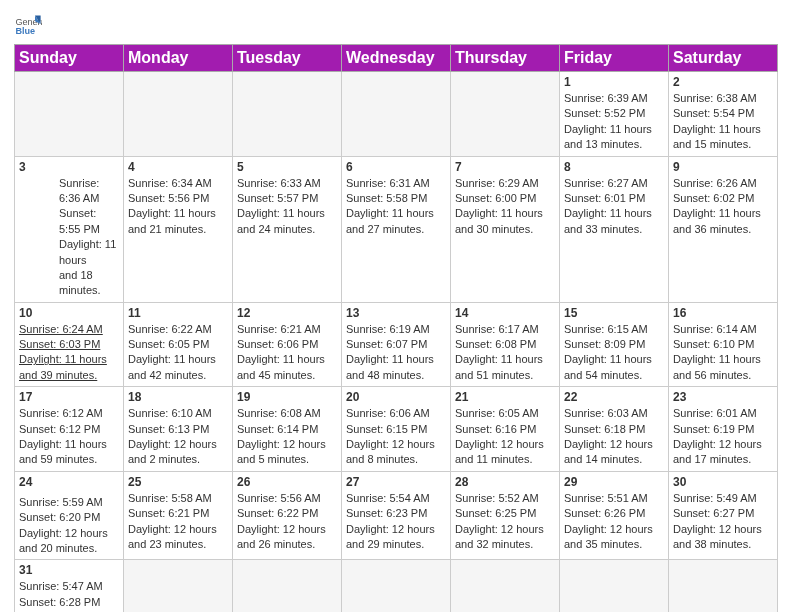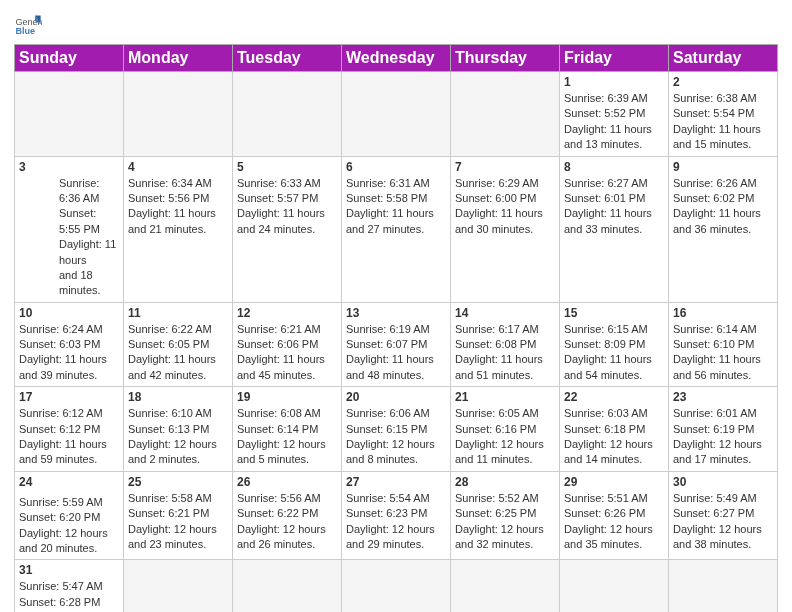--- a/index.html
+++ b/index.html
@@ -187,21 +187,21 @@
             <span class="day-num">9</span>
             <div class="day-info" style="white-space: pre-line;">Sunrise: 6:26 AM
 Sunset: 6:02 PM
 Daylight: 11 hours
 and 36 minutes.</div>
           </td>
         </tr>
         <tr>
           <td>
             <span class="day-num">10</span>
-            <div class="day-info" style="white-space: pre-line;">Sunrise: 6:24 AM
+            <div class="day-info" style="white-space: pre-line; text-decoration: underline;">Sunrise: 6:24 AM
 Sunset: 6:03 PM
 Daylight: 11 hours
 and 39 minutes.</div>
           </td>
           <td>
             <span class="day-num">11</span>
             <div class="day-info" style="white-space: pre-line;">Sunrise: 6:22 AM
 Sunset: 6:05 PM
 Daylight: 11 hours
 and 42 minutes.</div>

